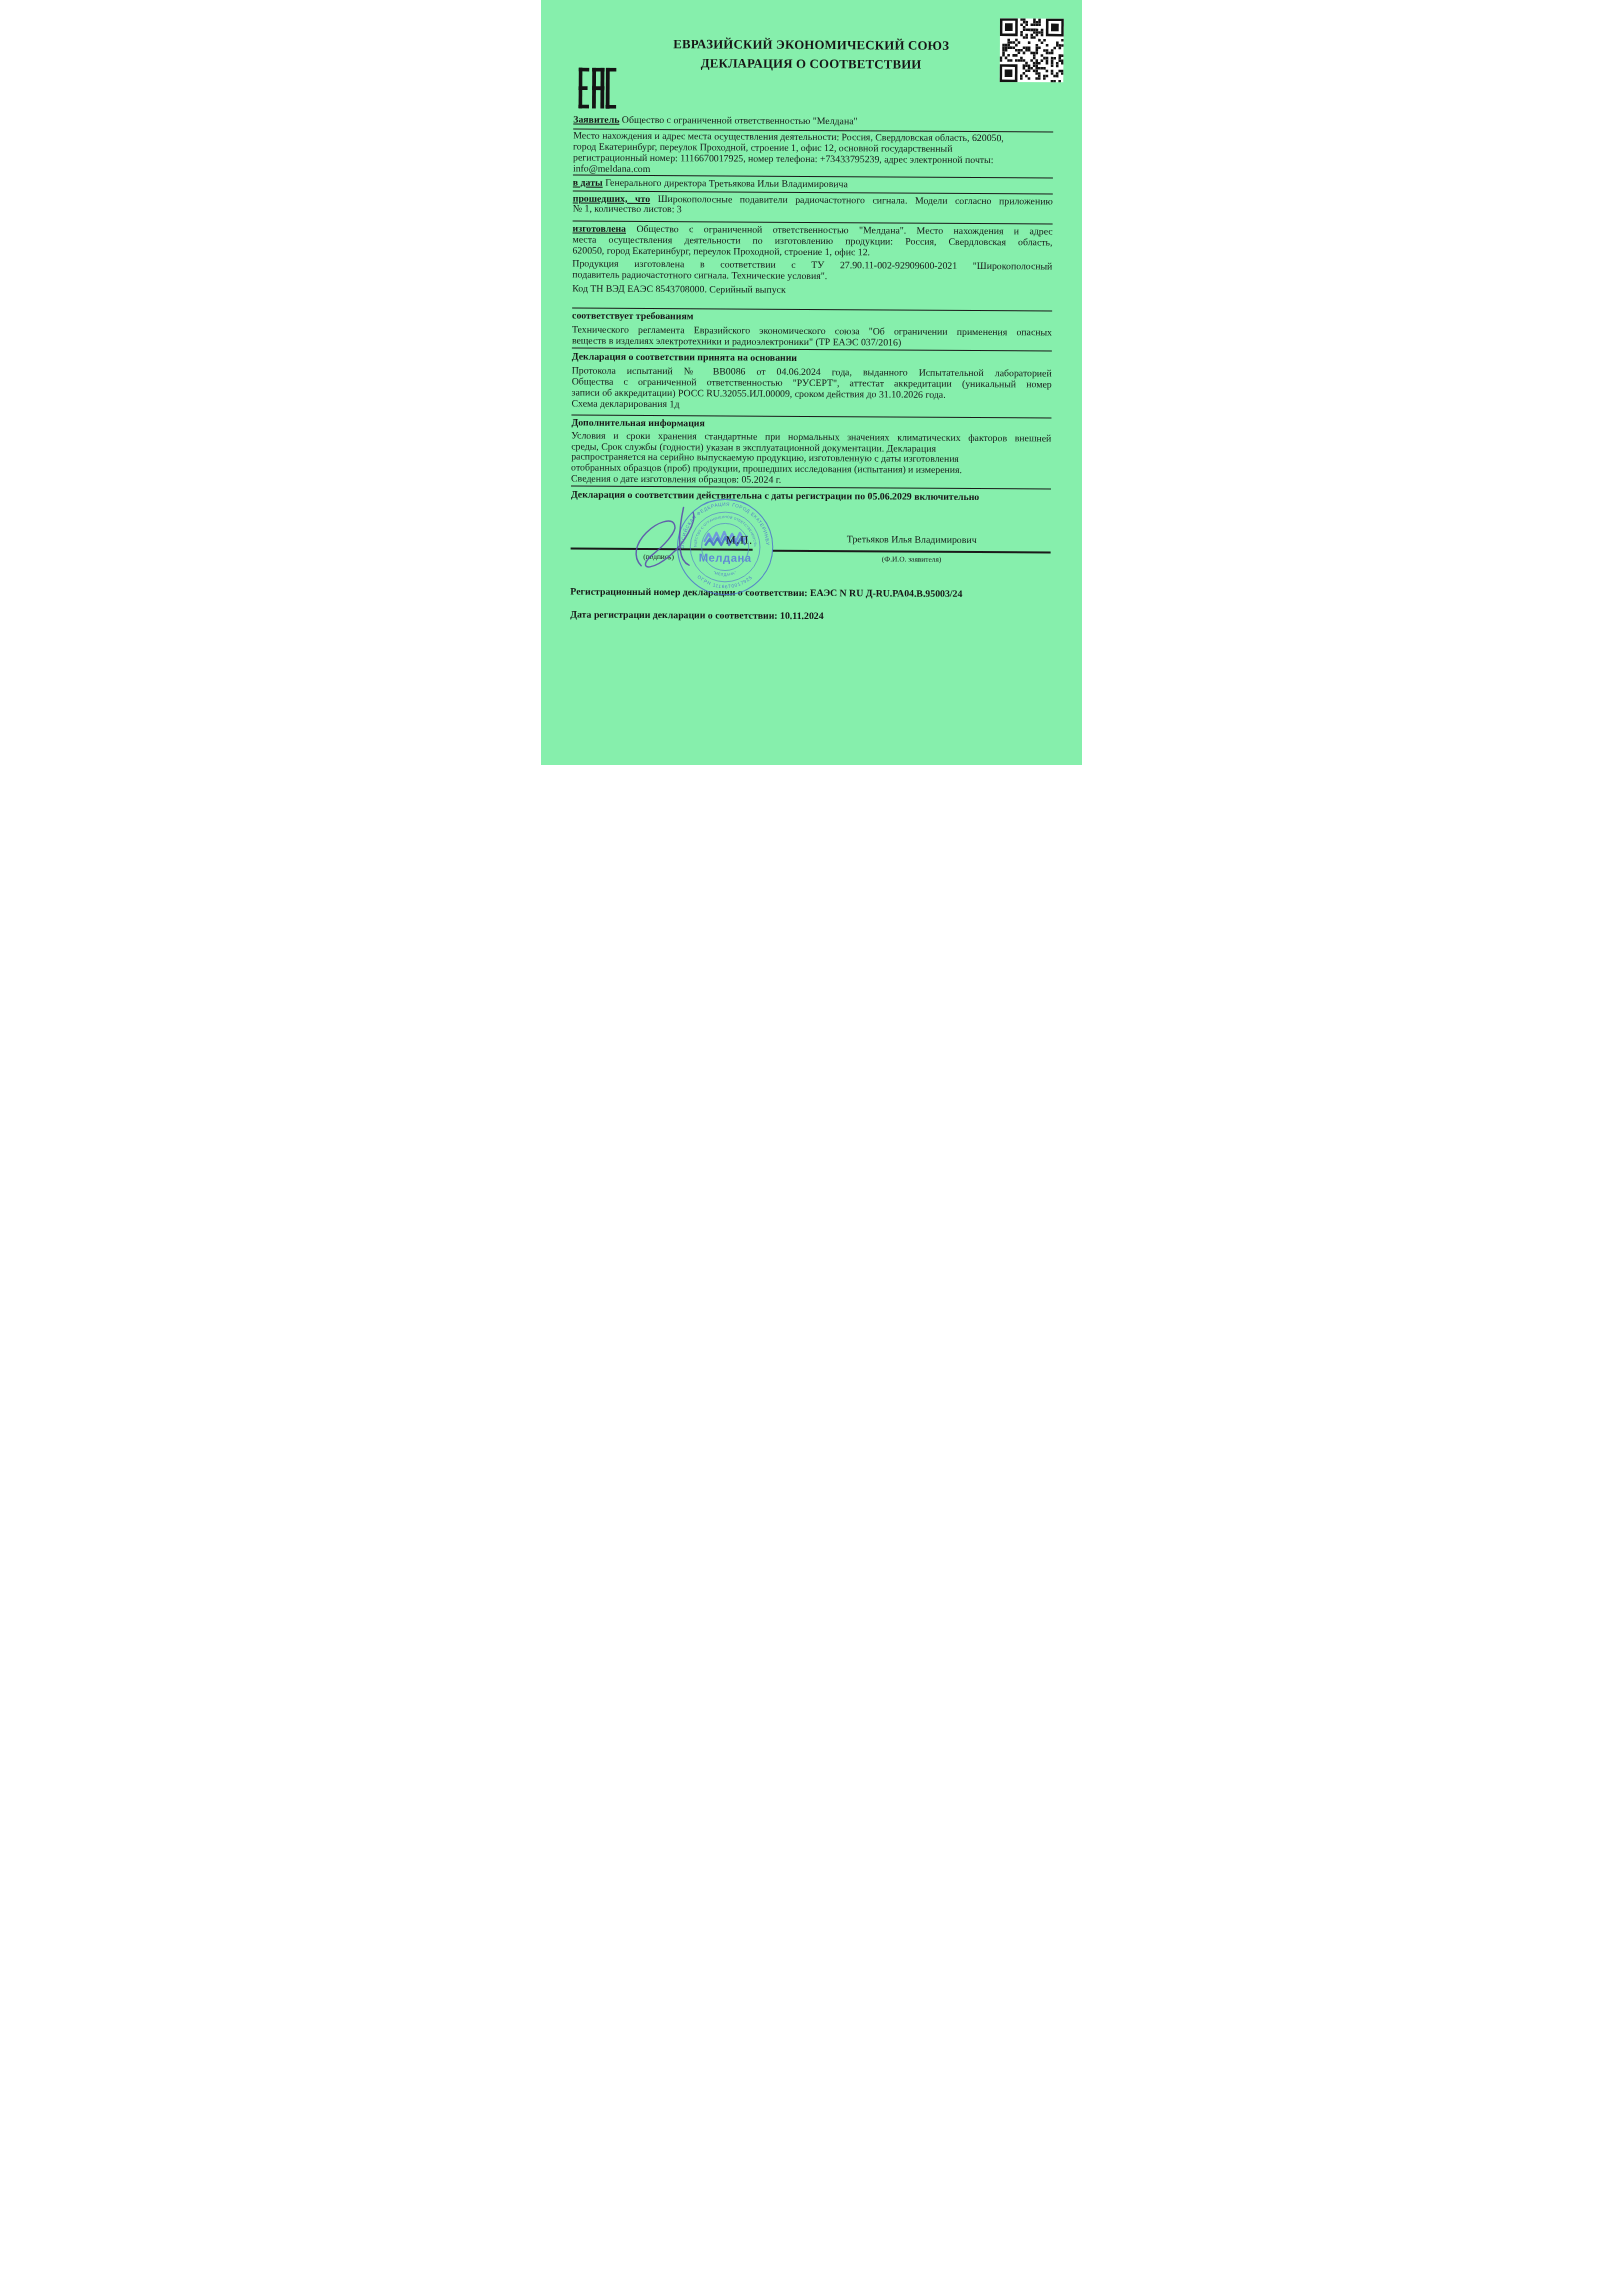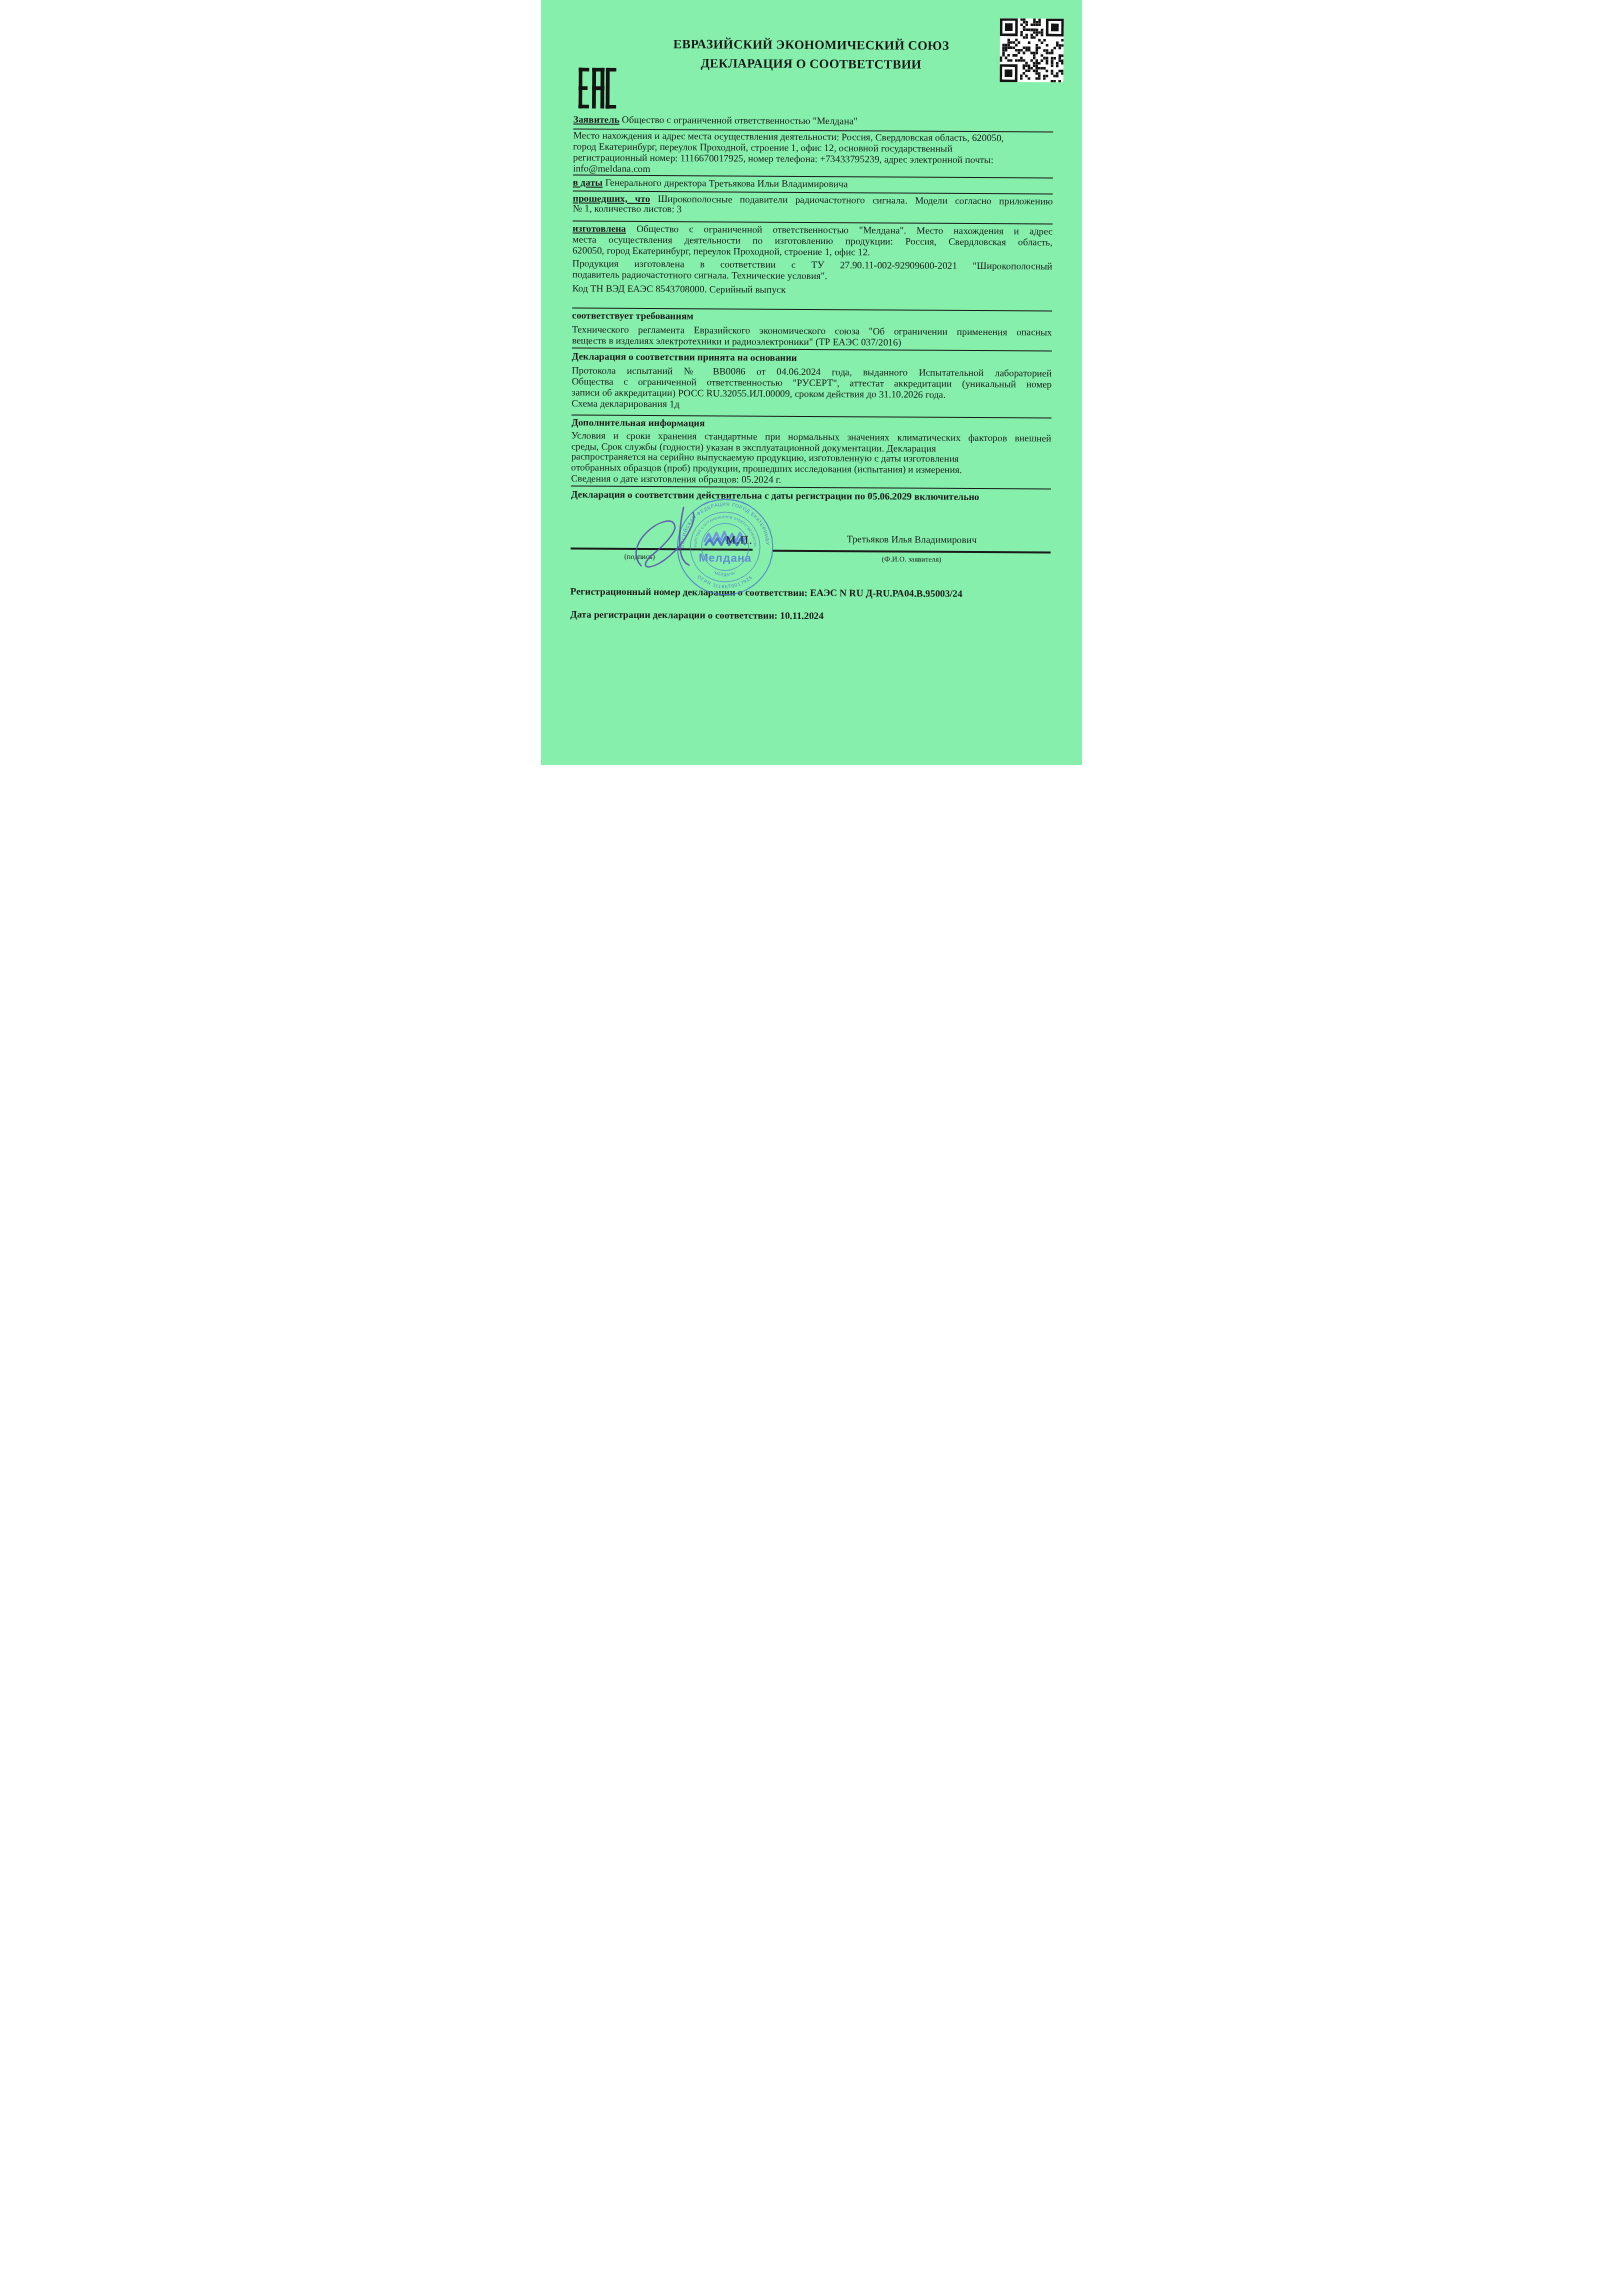--- a/index.html
+++ b/index.html
@@ -338,21 +338,21 @@
       <svg class="sign-svg" viewBox="0 0 170 150" width="83" height="74">
         <g fill="none" stroke="#5a47ab" stroke-width="3" stroke-linecap="round" opacity=".85">
           <path d="M30,128 C12,110 18,82 40,60 C62,38 92,28 98,44 C104,58 74,88 52,106 C36,120 34,132 48,130 C70,126 108,96 126,60 C136,42 140,28 136,18"></path>
           <path d="M116,8 C110,36 106,66 110,96 C112,112 118,122 128,126"></path>
         </g>
       </svg>
 
       <div class="mp">М.П.</div>
 
       <div class="sig-rule" style="left:0;top:43px;width:182px;"></div>
-      <div class="abs caption" style="left:25px;top:47px;width:88px;text-align:center;">(подпись)</div>
+      <div class="abs caption" style="left:44px;top:47px;width:88px;text-align:center;">(подпись)</div>
 
       <div class="abs" style="left:202px;top:27.5px;width:278px;text-align:center;">Третьяков Илья Владимирович</div>
       <div class="sig-rule" style="left:202px;top:44px;width:278px;"></div>
       <div class="abs caption" style="left:202px;top:48px;width:278px;text-align:center;">(Ф.И.О. заявителя)</div>
     </div>
 
     <div class="regline" style="margin-top:7.9px;">
       <span>Регистрационный номер декларации о соответствии:</span>
       <span>ЕАЭС N RU Д-RU.РА04.В.95003/24</span>
     </div>

